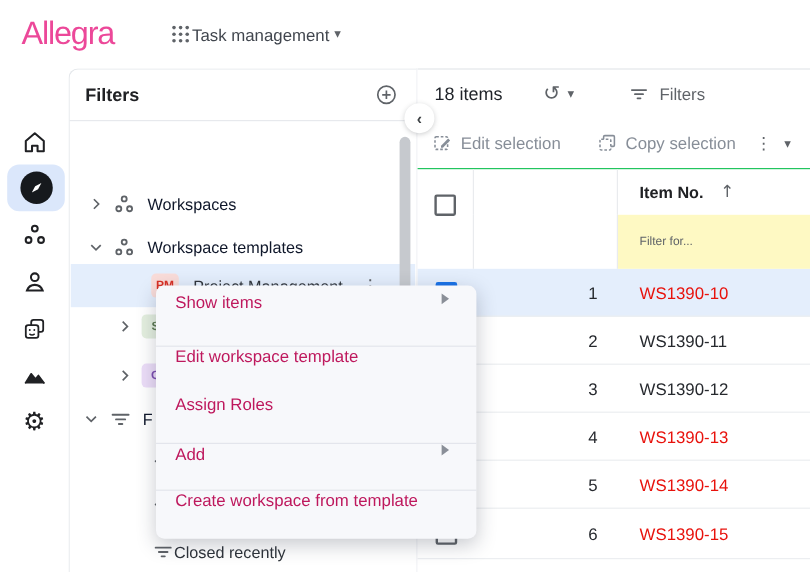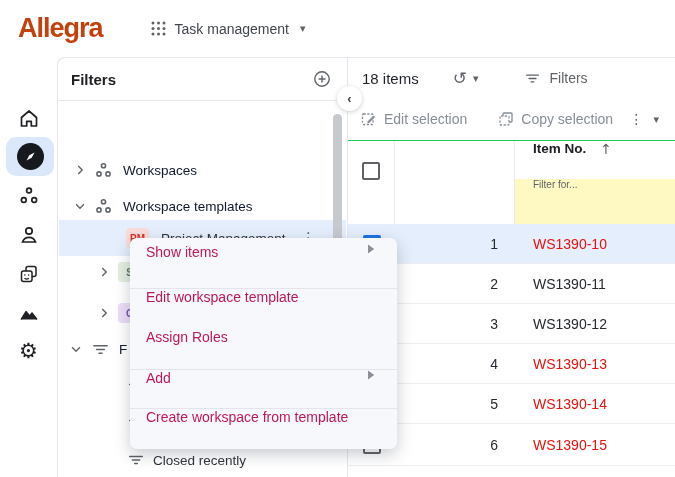--- a/index.html
+++ b/index.html
@@ -1,22 +1,22 @@
 <!DOCTYPE html>
 <html><head>
 <meta charset="utf-8">
 <style>
 *{margin:0;padding:0;box-sizing:border-box}
 body{font-family:"Liberation Sans","DejaVu Sans",sans-serif;background:#fff;color:#202124}
 .app{position:relative;width:675px;height:477px;overflow:hidden;background:#fff}
 svg{display:block}
 
 .header{position:absolute;top:0;left:0;width:675px;height:57px;background:#fff;display:flex;align-items:center}
-.logo{margin-left:18px;font-size:27px;font-weight:bold;color:#c2410c;letter-spacing:-1px}
-.module{display:flex;align-items:center;margin-left:48px;gap:9px;color:#41464e;font-size:14px}
+.logo{margin-left:18px;font-size:27px;font-weight:normal;color:#ec4899;letter-spacing:-1px}
+.module{display:flex;align-items:center;margin-left:48px;gap:2px;color:#41464e;font-size:14px}
 .caret{font-size:11px;color:#5f6368;margin-left:2px}
 
 .rail{position:absolute;left:0;top:57px;width:57px;height:420px;background:#fff;display:flex;flex-direction:column;padding-top:41px}
 .rail-item{height:39px;display:flex;align-items:center;justify-content:center;color:#202124}
 .rail-item.active{background:#dbe7fb;margin:0 3px 0 6px;border-radius:10px}
 .compass-bg{width:27px;height:27px;border-radius:50%;background:#16191d;display:flex;align-items:center;justify-content:center}
 .glyph{font-family:"DejaVu Sans",sans-serif;font-size:21px;line-height:1;color:#202124}
 
 .filters-panel{position:absolute;left:57px;top:57px;width:291px;height:420px;background:#fff;border:1px solid #e3e6ea;border-radius:8px 0 0 0;border-bottom:none}
 .fp-head{height:43px;display:flex;align-items:center;justify-content:space-between;padding:0 16px 0 13px;border-bottom:1px solid #e7e9ed}
@@ -44,21 +44,21 @@
 .tb1 .flt{display:flex;align-items:center;gap:8px;margin-left:34px;color:#5f6368;font-size:14px}
 .hist-glyph{font-family:"DejaVu Sans",sans-serif;font-size:17px;color:#5f6368}
 .tb2{height:43px;display:flex;align-items:center;padding-left:13px;color:#878e98;font-size:14px;border-bottom:1px solid #22c55e}
 .tb2 .act{display:flex;align-items:center;gap:7px}
 .tb2 .act+.act{margin-left:31px}
 .tb2 .more{margin-left:auto;margin-right:16px;display:flex;align-items:center;gap:8px;color:#5f6368}
 .hcells{display:flex;height:38px}
 .fcells{display:flex;height:45px}
 .c-check{width:47px;border-right:1px solid #e9ebee;display:flex;align-items:center;justify-content:center}
 .c-num{width:120px;border-right:1px solid #e9ebee}
-.c-item{flex:1;display:flex;align-items:flex-start;padding-left:18px}
+.c-item{flex:1;display:flex;align-items:center;padding-left:18px}
 .hcells .c-item{font-size:13.5px;font-weight:bold;color:#202124;gap:14px}
 .sort{color:#5f6368;font-weight:normal;font-size:14px;font-family:"DejaVu Sans",sans-serif}
 .fcells .c-item{background:#fef9c3;color:#5f6368;font-size:10px}
 .fcells .c-check{align-items:flex-start;padding-top:0}
 .hwrap{position:relative}
 .hdr-checkbox{position:absolute;left:14px;top:21px}
 .rows .row{height:40px;display:flex;align-items:center;border-bottom:1px solid #eceef1;font-size:14px}
 .rows .row.sel{background:#e4eefc}
 .rows .row:last-child{height:42px}
 .cell-check{width:47px;display:flex;align-items:center;justify-content:center}
@@ -278,21 +278,21 @@
     </div>
 
     <div class="trow" style="top:384px">
       <span style="margin-left:68px">
         <svg width="18" height="18" viewBox="0 0 20 20">
             <g stroke="#5f6368" stroke-width="1.7" stroke-linecap="round">
               <path d="M3 6h14M6 10h8M8.5 14h3"></path>
             </g>
           </svg>
       </span>
-      <span class="tlabel" style="margin-left:8px">Closed recently</span>
+      <span class="tlabel" style="">Closed recently</span>
     </div>
 
     <div class="scroll-thumb"></div>
   </div>
 
   <div class="collapse-btn">‹</div>
 
   <div class="table-panel">
     <div class="tb1">
       <span>18 items</span>

